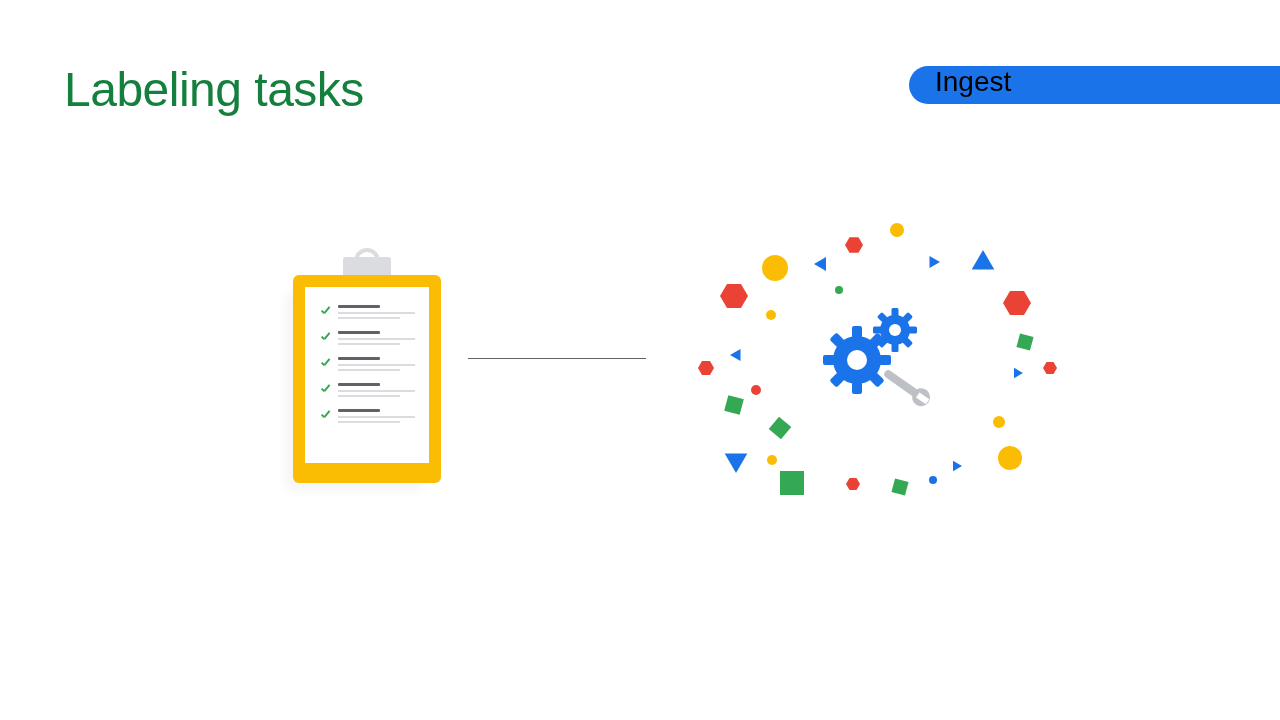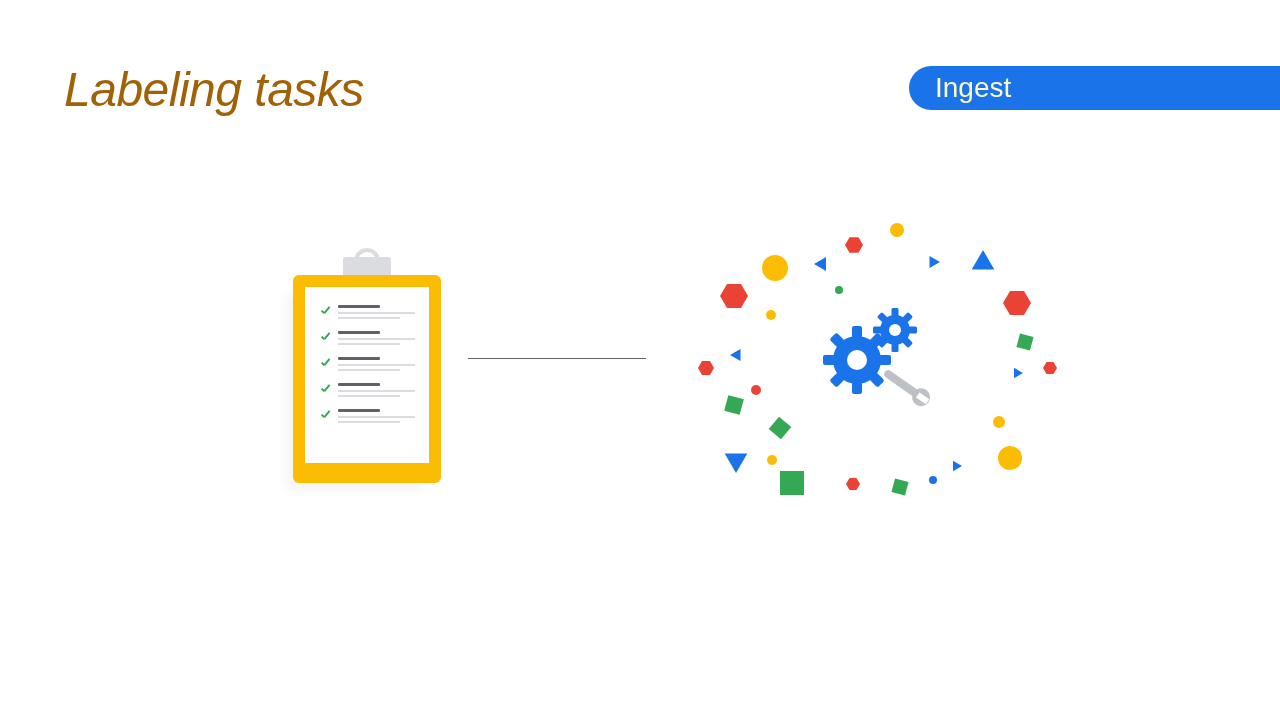--- a/index.html
+++ b/index.html
@@ -11,33 +11,32 @@
     font-family: "Google Sans", "Product Sans", Arial, sans-serif;
     overflow: hidden;
     position: relative;
   }
   .title {
     position: absolute;
     left: 64px;
     top: 62px;
     font-size: 48px;
     font-weight: 500;
-    color: #a16207;
+    color: #15803d;
     letter-spacing: -0.5px;
-    font-style: italic;
   }
   .pill {
     position: absolute;
     right: 0;
     top: 66px;
     background: #1a73e8;
-    color: #fef9c3;
+    color: #000000;
     font-size: 28px;
     font-weight: 400;
-    padding: 6px 0 6px 26px;
+    padding: 0 0 6px 26px;
     width: 345px;
     border-top-left-radius: 22px;
     border-bottom-left-radius: 22px;
   }
   
   .clipboard {
     position: absolute;
     left: 293px;
     top: 257px;
     width: 148px;

